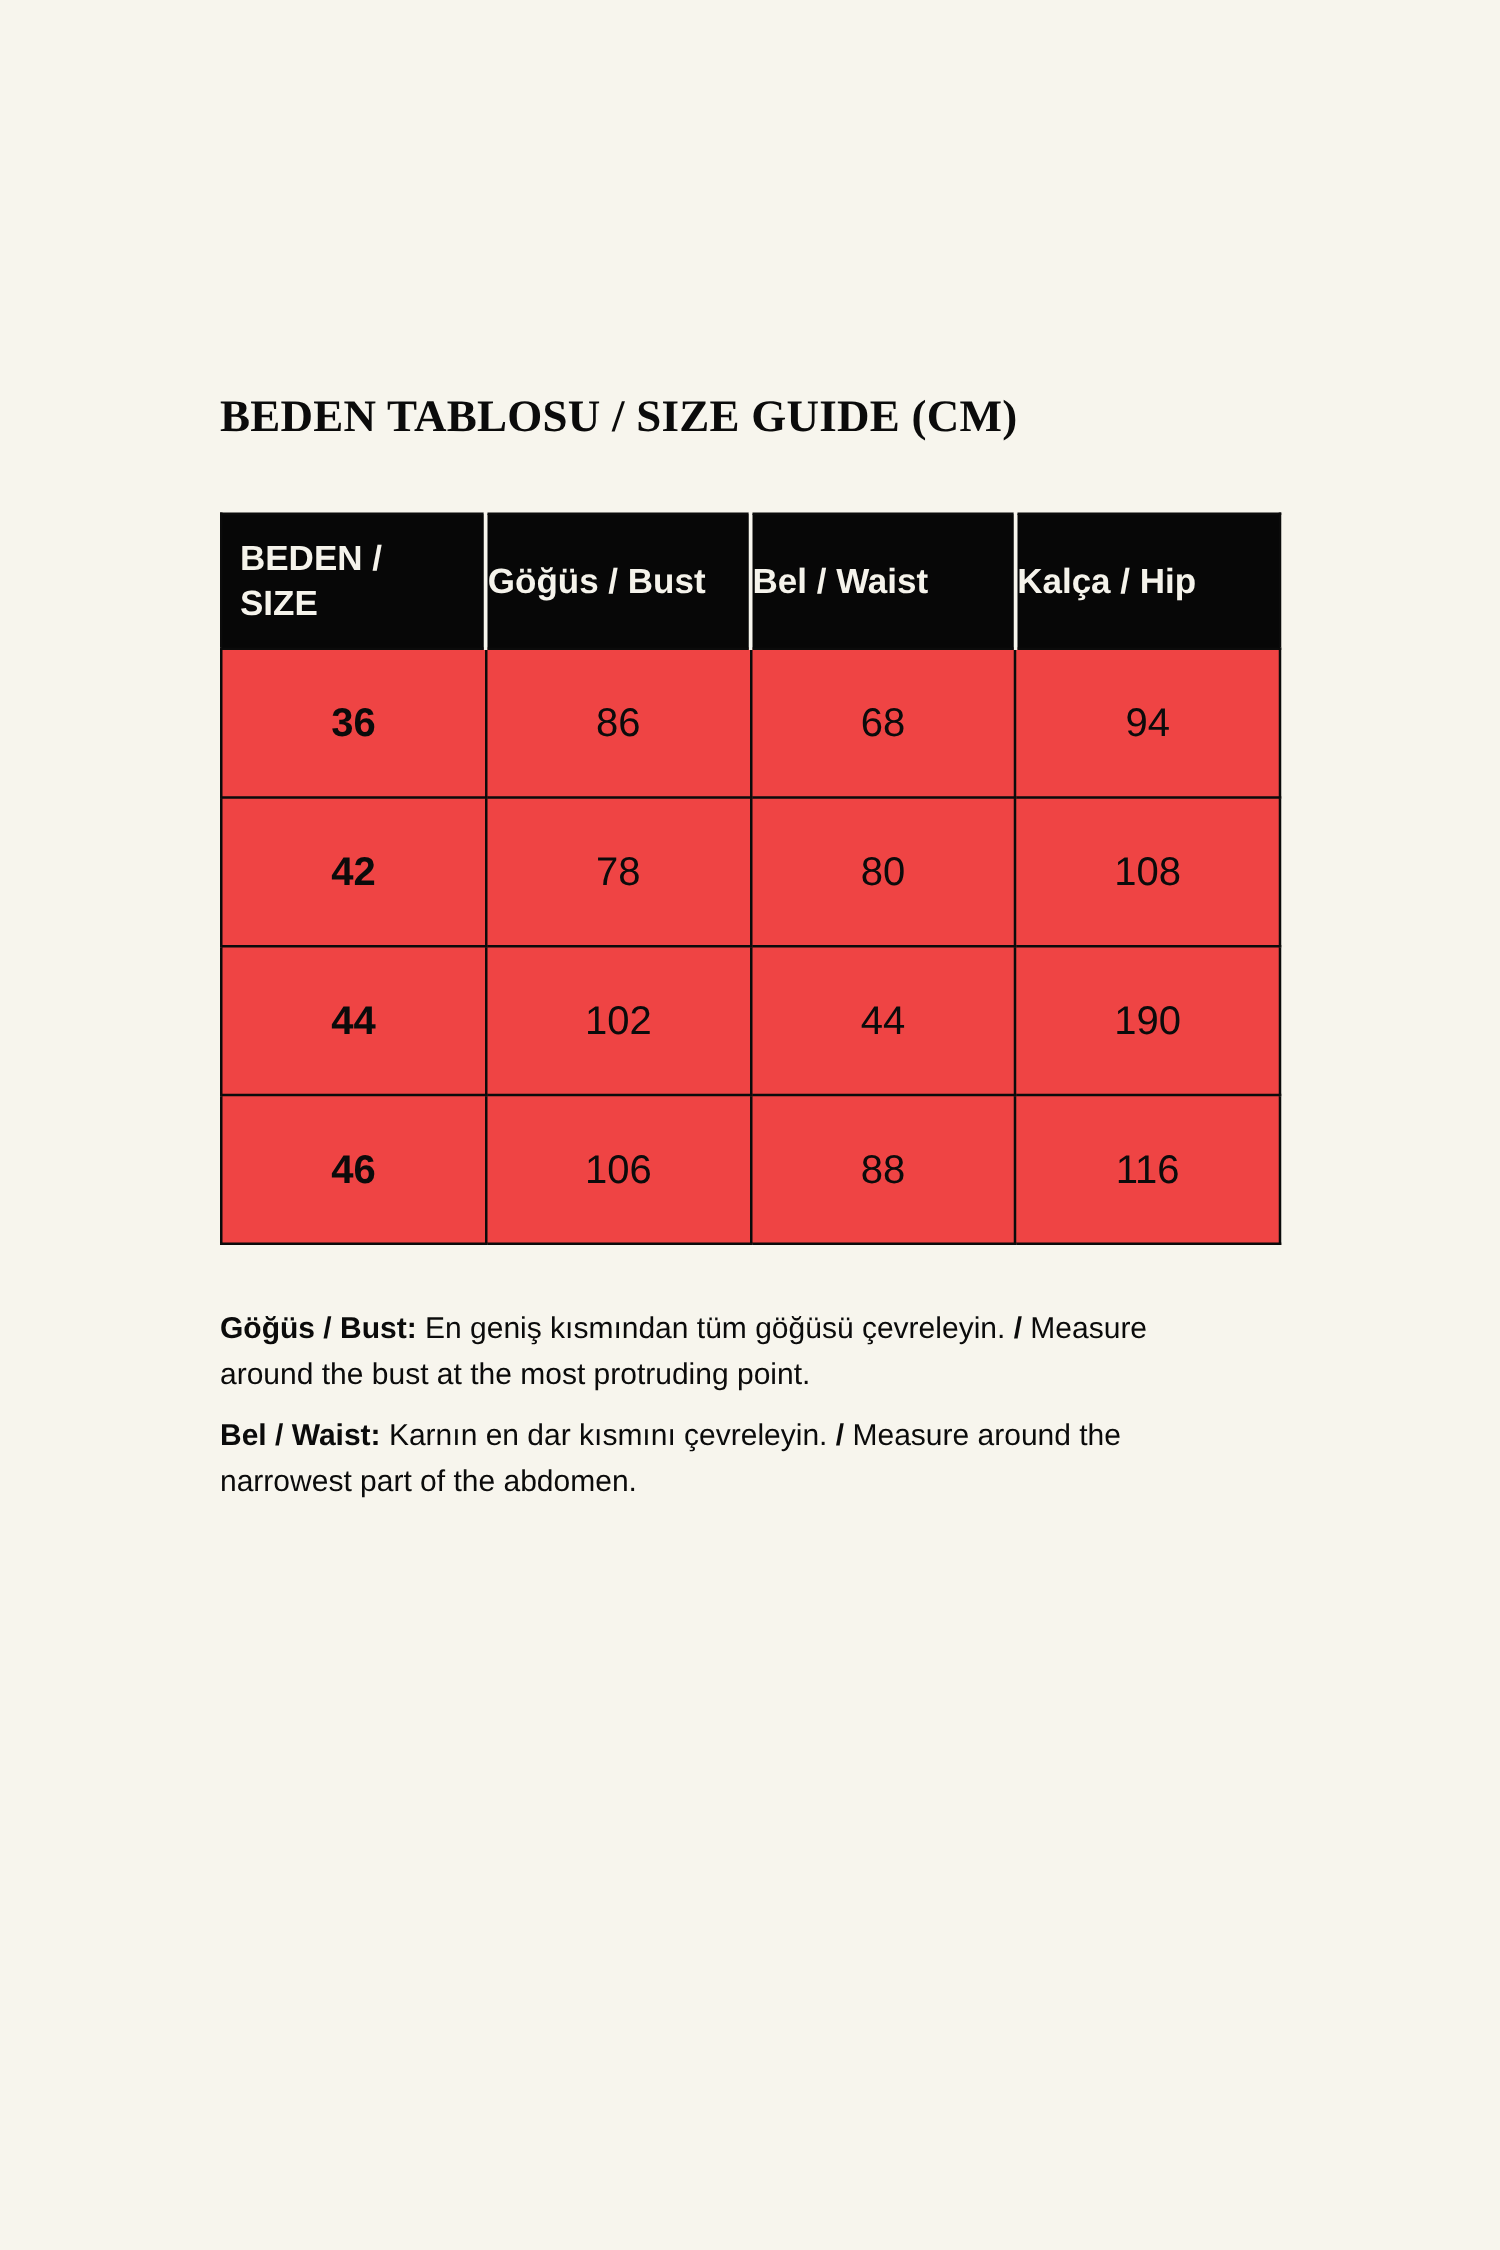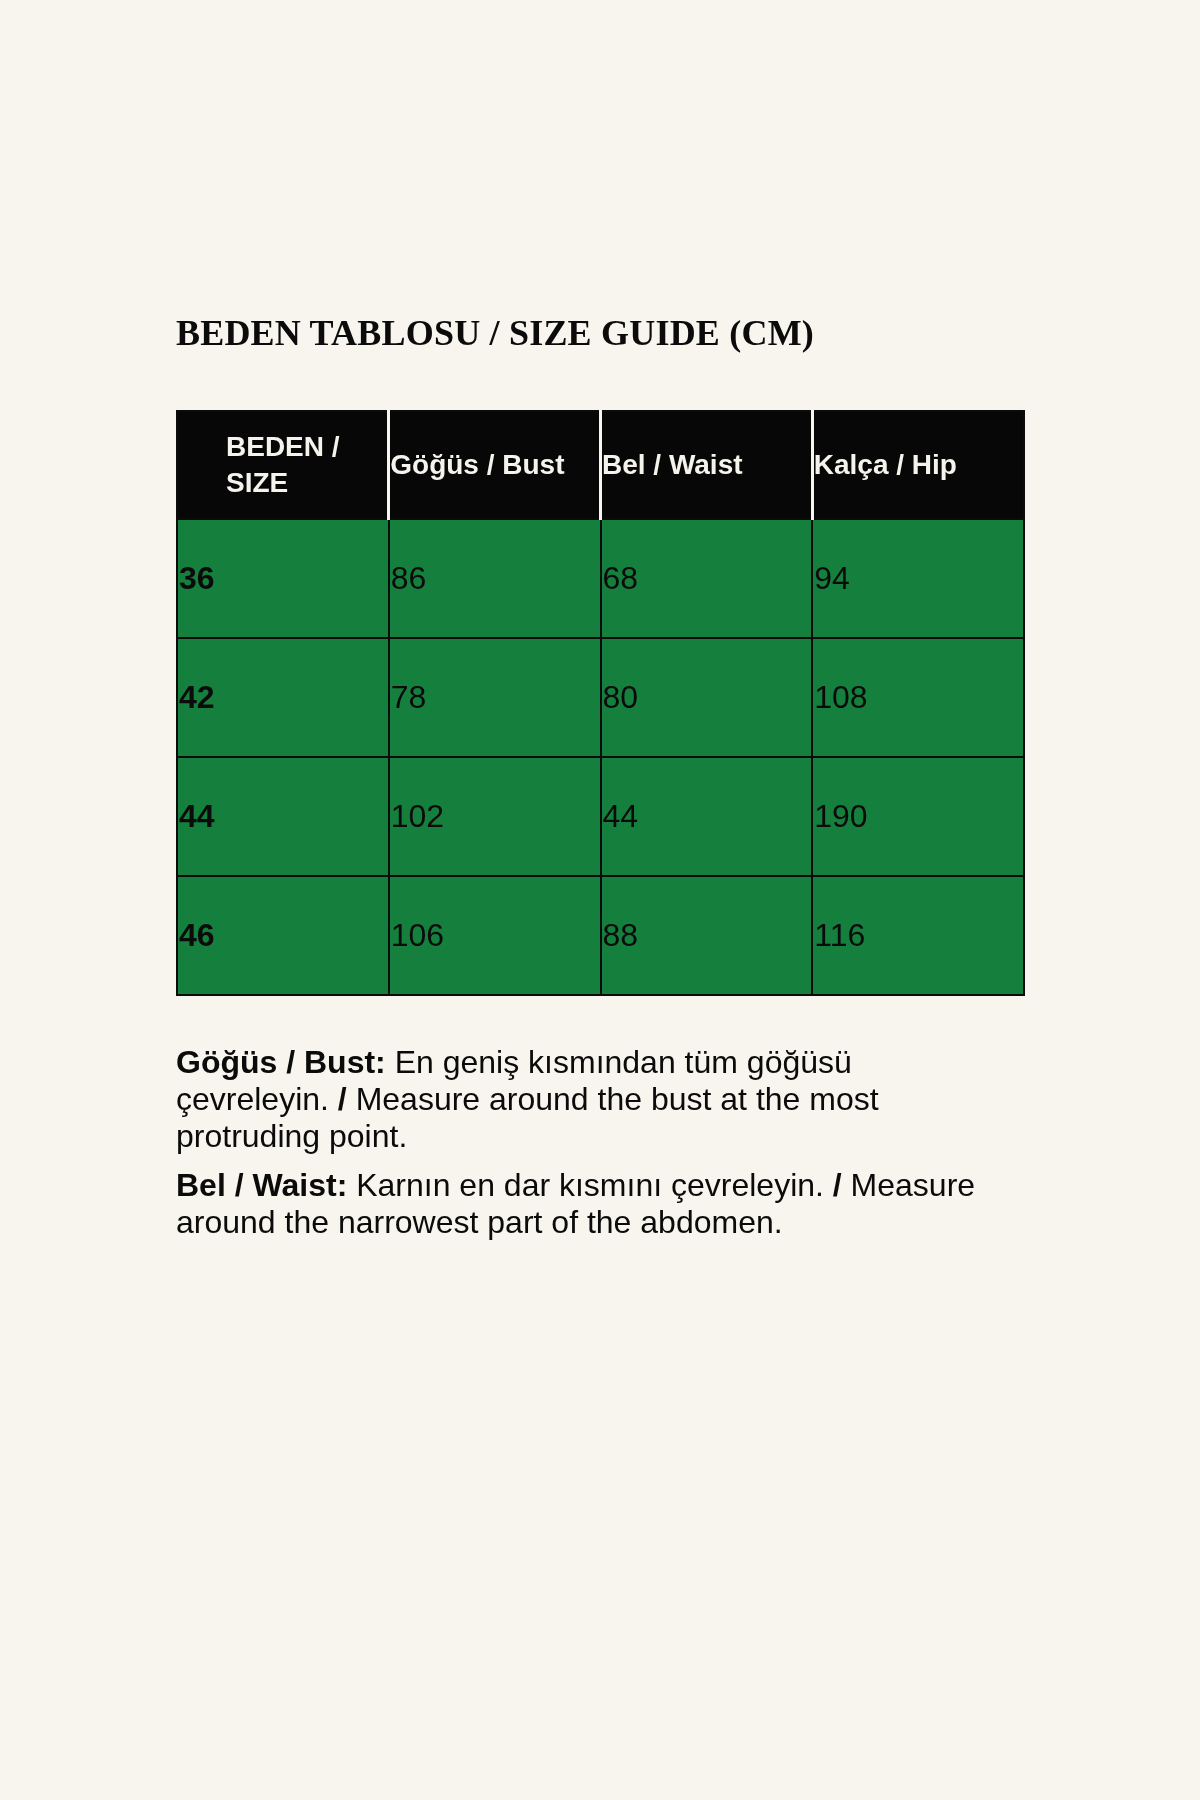--- a/index.html
+++ b/index.html
@@ -39,38 +39,39 @@
     font-weight: 700;
     height: 106px;
     vertical-align: middle;
     text-align: left;
     border-left: 3px solid #F7F5ED;
     padding: 0;
   }
   table.size-table th:first-child {
     border-left: none;
     text-align: left;
-    padding-left: 48px;
+    padding-left: 14px;
   }
   th .hline { display: block; line-height: 1.3; }
   table.size-table td {
     border: 2px solid #0B0B0B;
     height: 115px;
+    text-align: center;
     vertical-align: middle;
     font-size: 32px;
     font-weight: 400;
-    background: #15803d;
+    background: #ef4444;
   }
   table.size-table td.size-col {
     font-weight: 700;
   }
   .notes {
     margin-top: 48px;
     width: 820px;
-    font-size: 32px;
+    font-size: 24px;
     line-height: 37px;
   }
   .note { margin: 0 0 12px 0; }
   .b { font-weight: 700; }
 </style>
 </head>
 <body>
 
 <div class="wrap">
 

